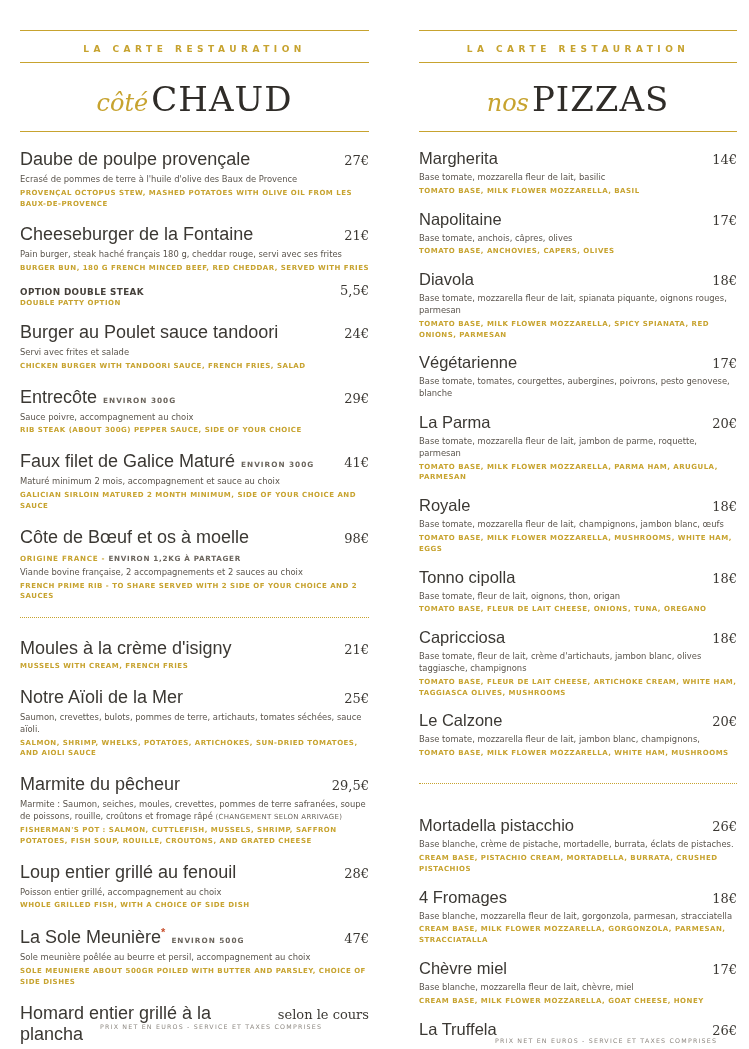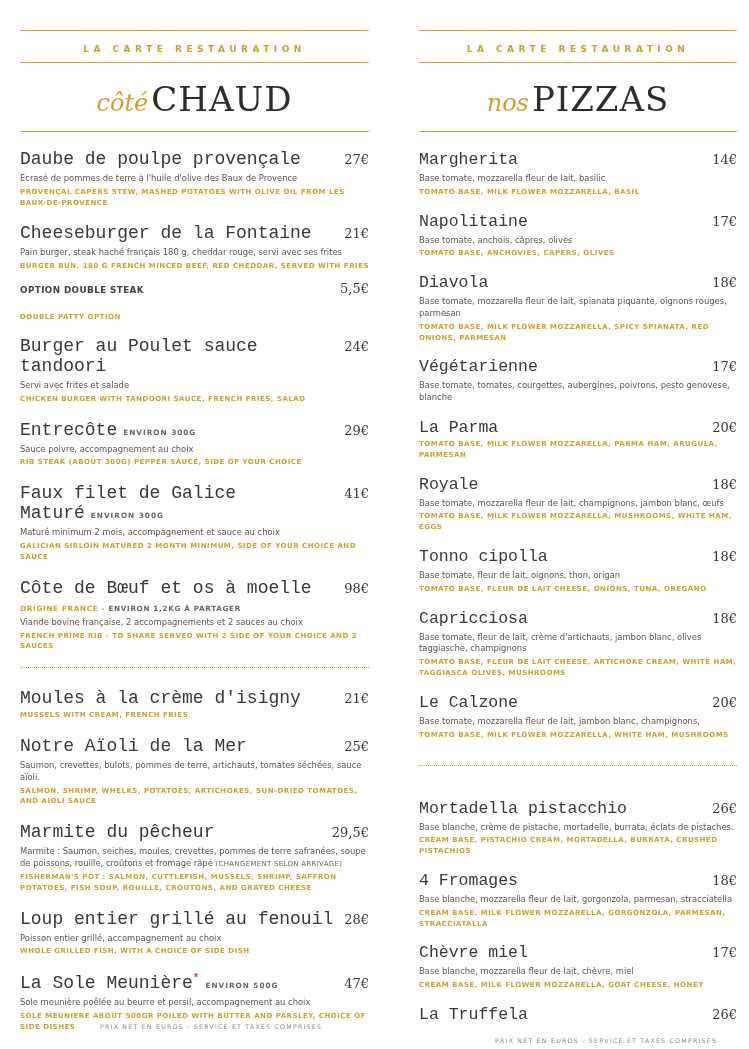--- a/index.html
+++ b/index.html
@@ -35,21 +35,21 @@
   }
   .t-main{
     font-family:"DejaVu Serif", serif;font-size:34px;color:#2F2C28;
     letter-spacing:1px;font-weight:400;
   }
 
   .item{margin-bottom:15px;}
   #pageR .item{margin-bottom:13px;}
   .row{display:flex;justify-content:space-between;align-items:baseline;}
   .nm{min-width:0;}
-  .name{font-family:Liberation Mono, monospace;font-size:18px;color:#3B3833;}
+  .name{font-family:Liberation Sans, sans-serif;font-size:18px;color:#3B3833;}
   #pageR .name{font-size:16.5px;}
   .suffix{
     font-size:7.3px;font-weight:bold;letter-spacing:1px;color:#6B655D;margin-left:6px;
   }
   .ast{color:#C9502E;font-size:11px;font-weight:bold;vertical-align:super;}
   .price{
     font-family:"DejaVu Serif", serif;font-size:13px;color:#3B3833;
     white-space:nowrap;margin-left:10px;
   }
   .fr{font-size:8.4px;color:#5A544C;line-height:1.4;margin-top:4px;}
@@ -57,21 +57,21 @@
   .en{
     font-size:7px;font-weight:bold;letter-spacing:0.5px;
     color:var(--gold);line-height:1.55;margin-top:2px;
   }
   .origin{font-size:7.2px;font-weight:bold;letter-spacing:0.7px;margin-top:6px;}
   .origin .og{color:var(--gold);}
   .origin .ogr{color:#6B655D;}
 
   .opt-row{display:flex;justify-content:space-between;align-items:baseline;margin-top:9px;gap:7px;}
   .opt-label{font-size:8.8px;font-weight:bold;letter-spacing:0.4px;color:#45403A;}
-  .opt-en{font-size:7px;font-weight:bold;letter-spacing:0.5px;color:var(--gold);margin-top:17px;}
+  .opt-en{font-size:7px;font-weight:bold;letter-spacing:0.5px;color:var(--gold);margin-top:1px;}
 
   .divider{border-top:1.5px dotted var(--gold);margin:8px 0 20px;}
   #pageR .divider{margin:24px 0 32px;}
 
   .footer{position:absolute;font-size:6.3px;letter-spacing:1.2px;color:#8D8881;white-space:nowrap;}
   #footL{left:100px;top:1023px;}
   #footR{left:495px;top:1037px;}
 </style>
 </head>
 <body>
@@ -83,21 +83,21 @@
   <div class="title-wrap">
     <span class="t-script">côté</span><span class="t-main">CHAUD</span>
   </div>
 
   <div class="item">
     <div class="row">
         <span class="nm"><span class="name">Daube de poulpe provençale</span></span>
         <span class="price">27€</span>
       </div>
     <div class="fr">Ecrasé de pommes de terre à l'huile d'olive des Baux de Provence</div>
-    <div class="en">PROVENÇAL CAPERS STEW, MASHED POTATOES WITH OLIVE OIL FROM LES BAUX-DE-PROVENCE</div>
+    <div class="en">PROVENÇAL OCTOPUS STEW, MASHED POTATOES WITH OLIVE OIL FROM LES BAUX-DE-PROVENCE</div>
   </div>
 
   <div class="item">
     <div class="row">
         <span class="nm"><span class="name">Cheeseburger de la Fontaine</span></span>
         <span class="price">21€</span>
       </div>
     <div class="fr">Pain burger, steak haché français 180 g, cheddar rouge, servi avec ses frites</div>
     <div class="en">BURGER BUN, 180 G FRENCH MINCED BEEF, RED CHEDDAR, SERVED WITH FRIES</div>
     <div class="opt-row">
@@ -241,20 +241,21 @@
         <span class="price">17€</span>
       </div>
     <div class="fr">Base tomate, tomates, courgettes, aubergines, poivrons, pesto genovese, blanche</div>
   </div>
 
   <div class="item">
     <div class="row">
         <span class="nm"><span class="name">La Parma</span></span>
         <span class="price">20€</span>
       </div>
+    <div class="fr">Base tomate, mozzarella fleur de lait, jambon de parme, roquette, parmesan</div>
     <div class="en">TOMATO BASE, MILK FLOWER MOZZARELLA, PARMA HAM, ARUGULA, PARMESAN</div>
   </div>
 
   <div class="item">
     <div class="row">
         <span class="nm"><span class="name">Royale</span></span>
         <span class="price">18€</span>
       </div>
     <div class="fr">Base tomate, mozzarella fleur de lait, champignons, jambon blanc, œufs</div>
     <div class="en">TOMATO BASE, MILK FLOWER MOZZARELLA, MUSHROOMS, WHITE HAM, EGGS</div>

